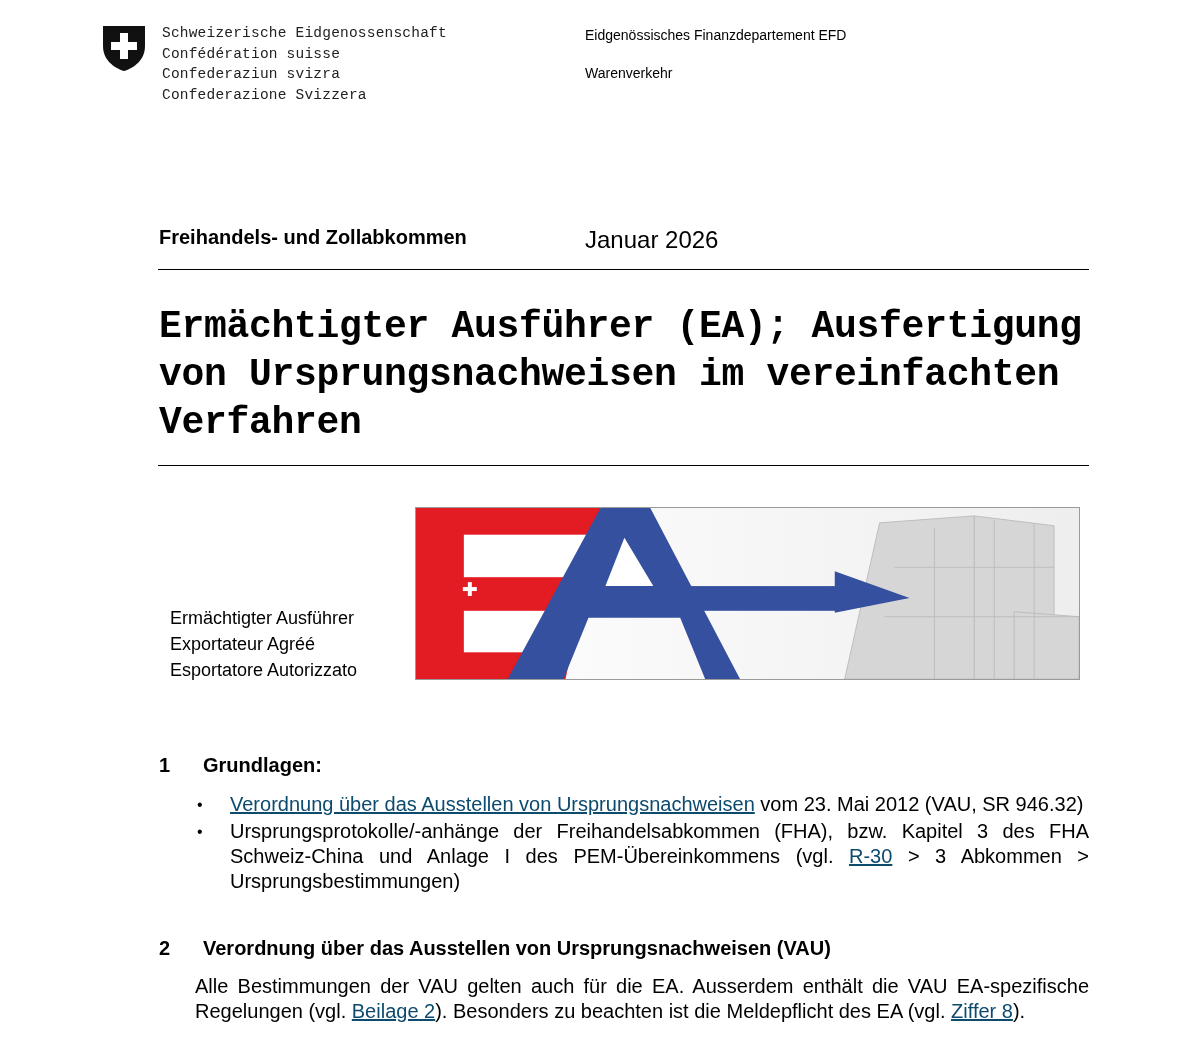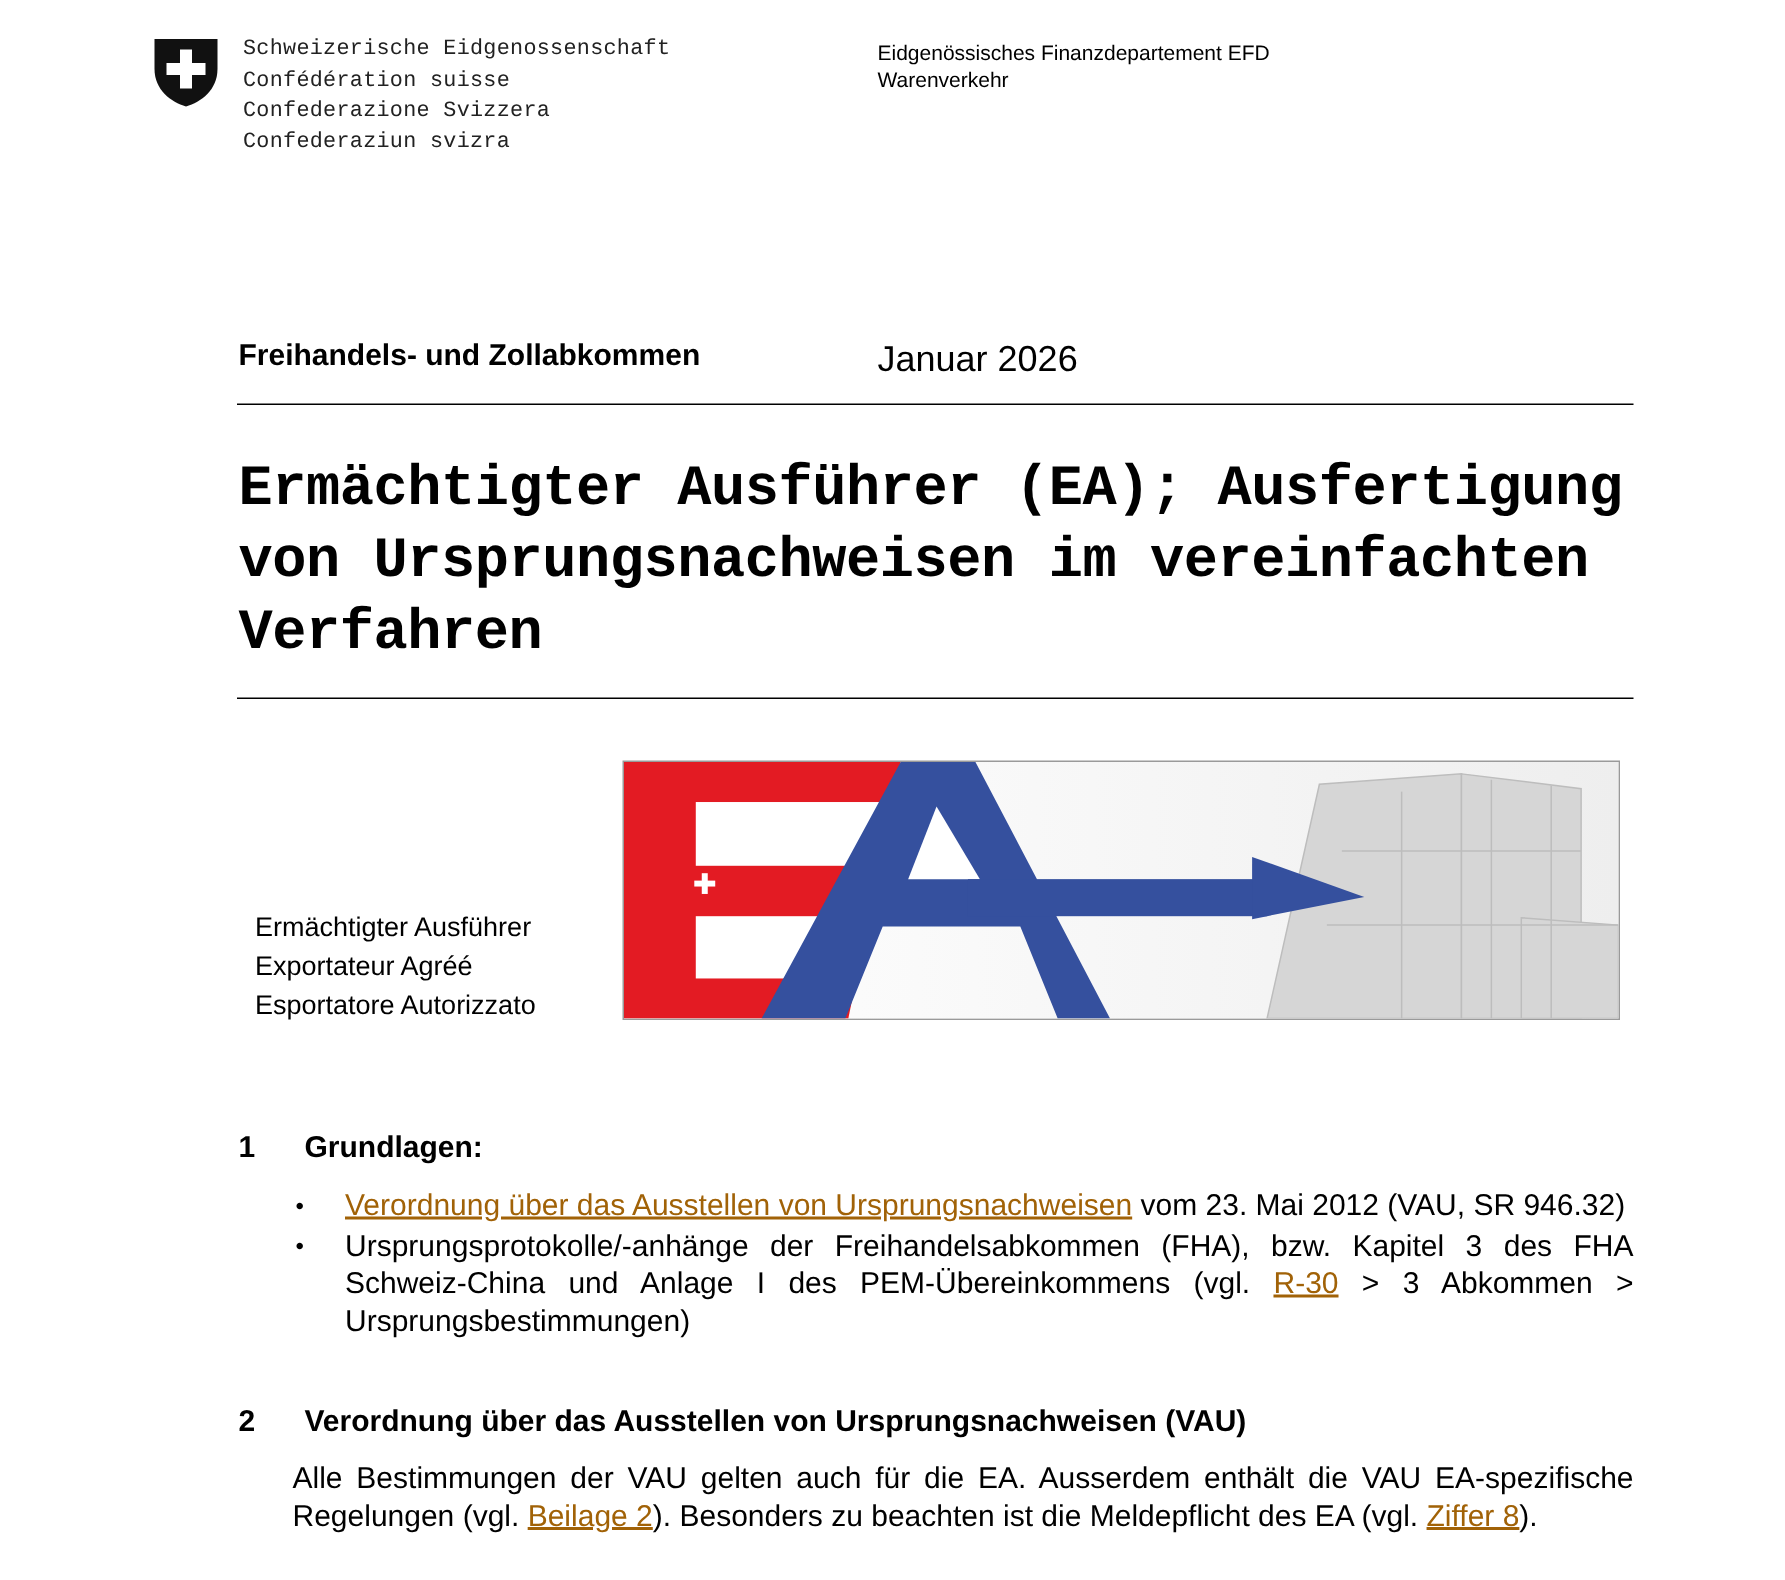--- a/index.html
+++ b/index.html
@@ -2,52 +2,52 @@
 <html><head>
 <meta charset="utf-8">
 <style>
   html, body { margin: 0; padding: 0; background: #ffffff; }
   body { width: 1190px; height: 1053px; position: relative; overflow: hidden; color: #000; font-family: "Liberation Sans", sans-serif; }
   .abs { position: absolute; }
   .shield { left: 101px; top: 24px; width: 46px; height: 48px; }
   .confed { left: 162px; top: 23px; font-family: "DejaVu Sans", sans-serif; font-size: 14.5px; line-height: 20.5px; color: #222; letter-spacing: 0.2px; }
   .confed div { white-space: nowrap; font-family: Liberation Mono, monospace; }
   .dept { left: 585px; top: 26px; font-size: 14px; line-height: 18px; }
-  .dept .l1 { margin-bottom: 0; }
+  .dept .l1 { margin-bottom: 20px; }
   .dept .l2 { font-weight: bold; }
   .series { left: 159px; top: 226px; font-size: 20px; font-weight: bold; text-align: center; }
   .date { left: 585px; top: 226px; font-size: 24px; }
   .rule { left: 158px; width: 931px; height: 1px; background: #000; }
   .title { left: 159px; top: 303px; width: 935px; font-size: 38px; line-height: 48px; font-weight: bold; letter-spacing: -0.3px; font-family: Liberation Mono, monospace; }
   .banner-labels { left: 170px; top: 605px; font-size: 18px; line-height: 26px; }
   .banner { left: 415px; top: 507px; width: 665px; height: 173px; border: 1px solid #9a9a9a; box-sizing: border-box; overflow: hidden; background: #fff; }
   .h { font-size: 20px; font-weight: bold; }
   .h .num { position: absolute; left: 0; }
   .h .txt { position: absolute; left: 44px; white-space: nowrap; }
   .sec { left: 159px; width: 935px; }
   .para { font-size: 20px; line-height: 25px; text-align: justify; }
   .bullet-list { left: 195px; width: 894px; }
   .bullet { position: relative; padding-left: 35px; font-size: 20px; line-height: 25px; text-align: justify; margin-bottom: 2px; }
   .bullet .dot { position: absolute; left: 2px; top: 0; font-size: 16px; }
-  a.link { color: #a16207; }
+  a.link { color: #0c4a6e; }
 </style>
 </head>
 <body>
 
 <svg class="abs shield" viewBox="0 0 46 48">
   <path d="M2 2 H44 V22 C44 36 33 44 23 47 C13 44 2 36 2 22 Z" fill="#111"></path>
   <rect x="19" y="9" width="8" height="26" fill="#fff"></rect>
   <rect x="10" y="18" width="26" height="8" fill="#fff"></rect>
 </svg>
 
 <div class="abs confed">
   <div>Schweizerische Eidgenossenschaft</div>
   <div>Confédération suisse</div>
+  <div>Confederaziun svizra</div>
   <div>Confederazione Svizzera</div>
-  <div>Confederaziun svizra</div>
 </div>
 
 <div class="abs dept">
   <div class="l1">Eidgenössisches Finanzdepartement EFD</div>
   <div>Warenverkehr</div>
 </div>
 
 <div class="abs series">Freihandels- und Zollabkommen</div>
 <div class="abs date">Januar 2026</div>
 

